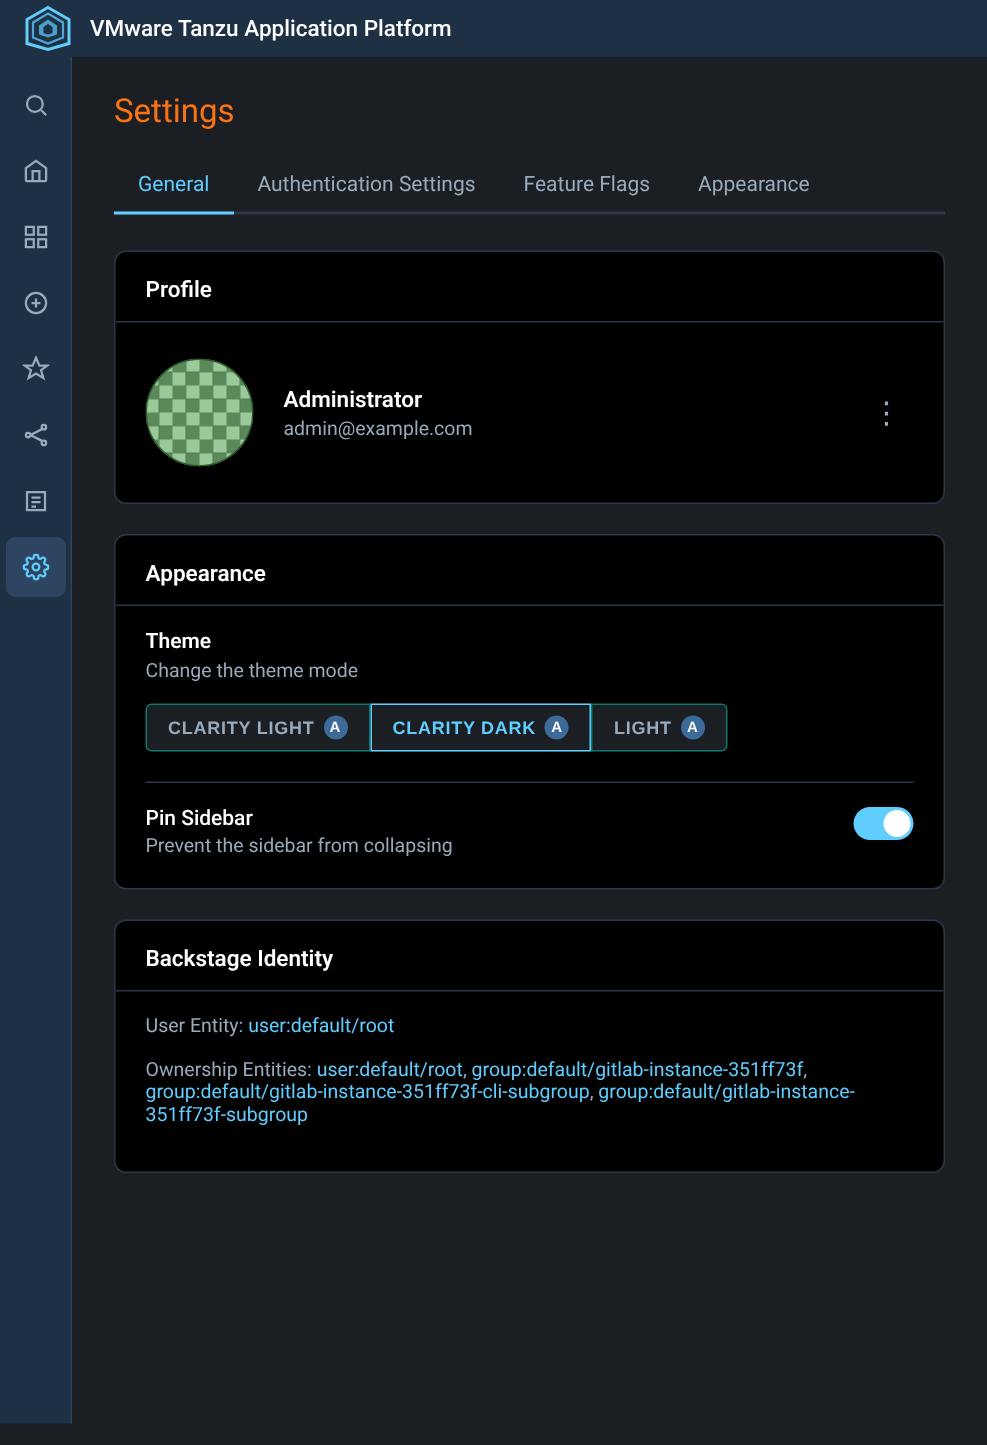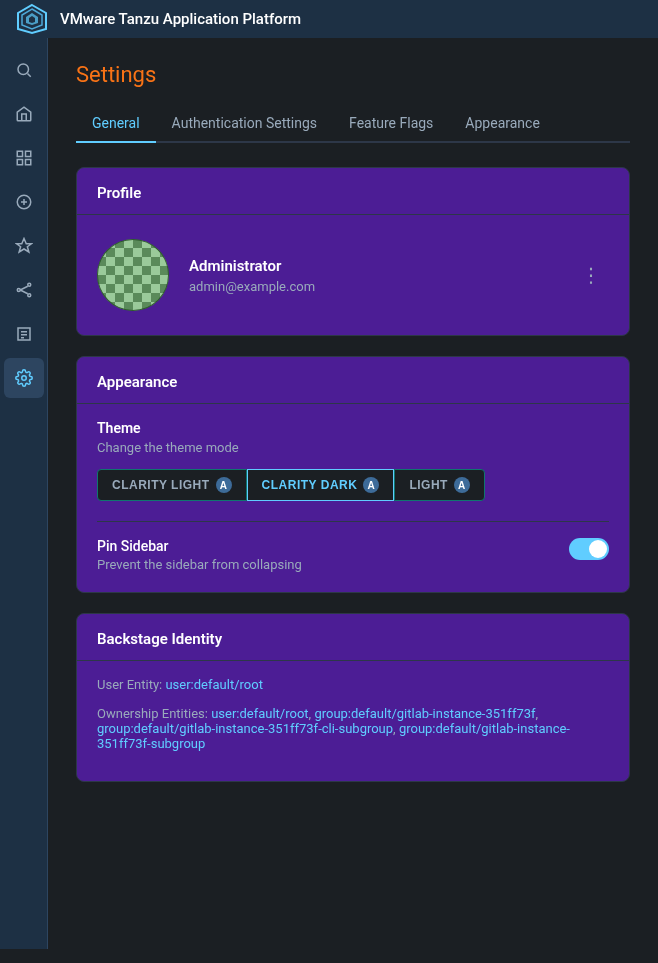--- a/index.html
+++ b/index.html
@@ -98,21 +98,21 @@
       white-space: nowrap;
       text-align: center;
     }
     .tab.active {
       color: #60cdff;
       border-bottom-color: #60cdff;
     }
 
     
     .card {
-      background: #4c1d95;
+      background: #000000;
       border: 1px solid #2d3748;
       border-radius: 8px;
       margin-bottom: 20px;
       overflow: hidden;
     }
     .card-header {
       padding: 16px 20px 12px;
       font-size: 15px;
       font-weight: 600;
       color: #ffffff;

